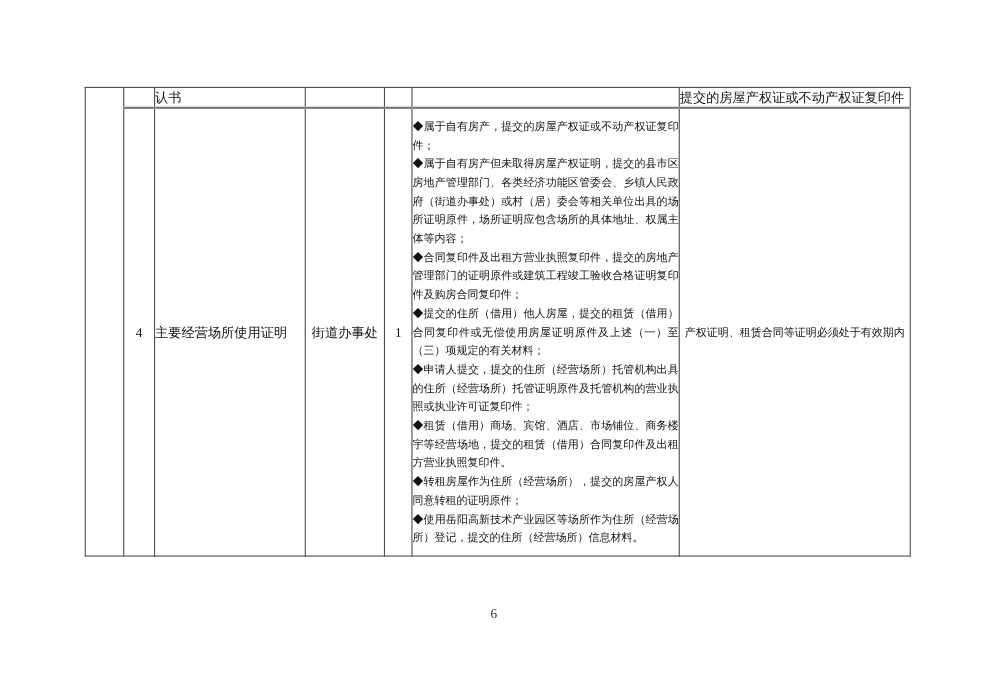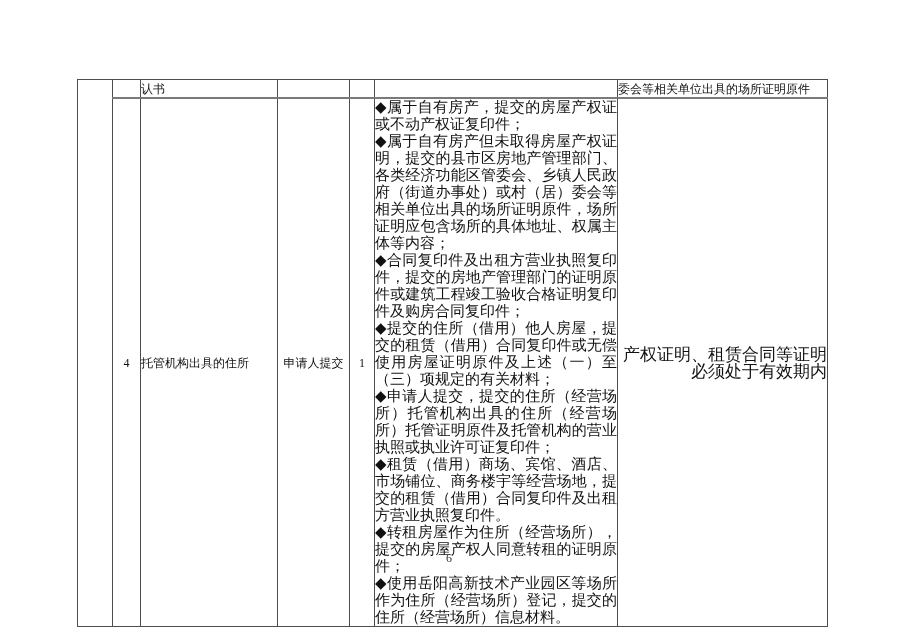--- a/index.html
+++ b/index.html
@@ -55,33 +55,34 @@
     padding-right: 2px;
   }
   td.cell-center {
     text-align: center;
   }
   td.reqs-cell {
     vertical-align: top;
     padding: 1px 3px 0 3px;
   }
   .req-item {
-    font-size: 15px;
+    font-size: 10px;
     line-height: 17px;
     text-align: justify;
     letter-spacing: 0;
+    font-family: Liberation Serif, serif;
   }
   td.remark-cell-main {
     vertical-align: middle;
     padding: 0 2px 0 2px;
   }
   .remark-text {
-    font-size: 17px;
+    font-size: 10px;
     line-height: 17px;
-    text-align: right;
+    text-align: center;
   }
   .cont-remark {
     font-size: 11.5px;
     padding-left: 2px;
     white-space: nowrap;
   }
   .footer {
     position: absolute;
     left: 0;
     top: 551px;
@@ -107,26 +108,26 @@
       <col style="width:210px">
     </colgroup>
     <tbody>
       <tr class="row-cont">
         <td class="col-a" rowspan="2"></td>
         <td></td>
         <td class="cell-left">认书</td>
         <td></td>
         <td></td>
         <td></td>
-        <td class="cont-remark">委会等相关单位出具的场所证明原件</td>
+        <td class="cont-remark">提交的房屋产权证或不动产权证复印件</td>
       </tr>
       <tr class="row-main">
         <td class="cell-center">4</td>
-        <td class="cell-left">托管机构出具的住所</td>
-        <td class="cell-center">申请人提交</td>
+        <td class="cell-left">主要经营场所使用证明</td>
+        <td class="cell-center">街道办事处</td>
         <td class="cell-center">1</td>
         <td class="reqs-cell">
           <div class="req-item">◆属于自有房产，提交的房屋产权证或不动产权证复印件；</div>
           <div class="req-item">◆属于自有房产但未取得房屋产权证明，提交的县市区房地产管理部门、各类经济功能区管委会、乡镇人民政府（街道办事处）或村（居）委会等相关单位出具的场所证明原件，场所证明应包含场所的具体地址、权属主体等内容；</div>
           <div class="req-item">◆合同复印件及出租方营业执照复印件，提交的房地产管理部门的证明原件或建筑工程竣工验收合格证明复印件及购房合同复印件；</div>
           <div class="req-item">◆提交的住所（借用）他人房屋，提交的租赁（借用）合同复印件或无偿使用房屋证明原件及上述（一）至（三）项规定的有关材料；</div>
           <div class="req-item">◆申请人提交，提交的住所（经营场所）托管机构出具的住所（经营场所）托管证明原件及托管机构的营业执照或执业许可证复印件；</div>
           <div class="req-item">◆租赁（借用）商场、宾馆、酒店、市场铺位、商务楼宇等经营场地，提交的租赁（借用）合同复印件及出租方营业执照复印件。</div>
           <div class="req-item">◆转租房屋作为住所（经营场所），提交的房屋产权人同意转租的证明原件；</div>
           <div class="req-item">◆使用岳阳高新技术产业园区等场所作为住所（经营场所）登记，提交的住所（经营场所）信息材料。</div>

